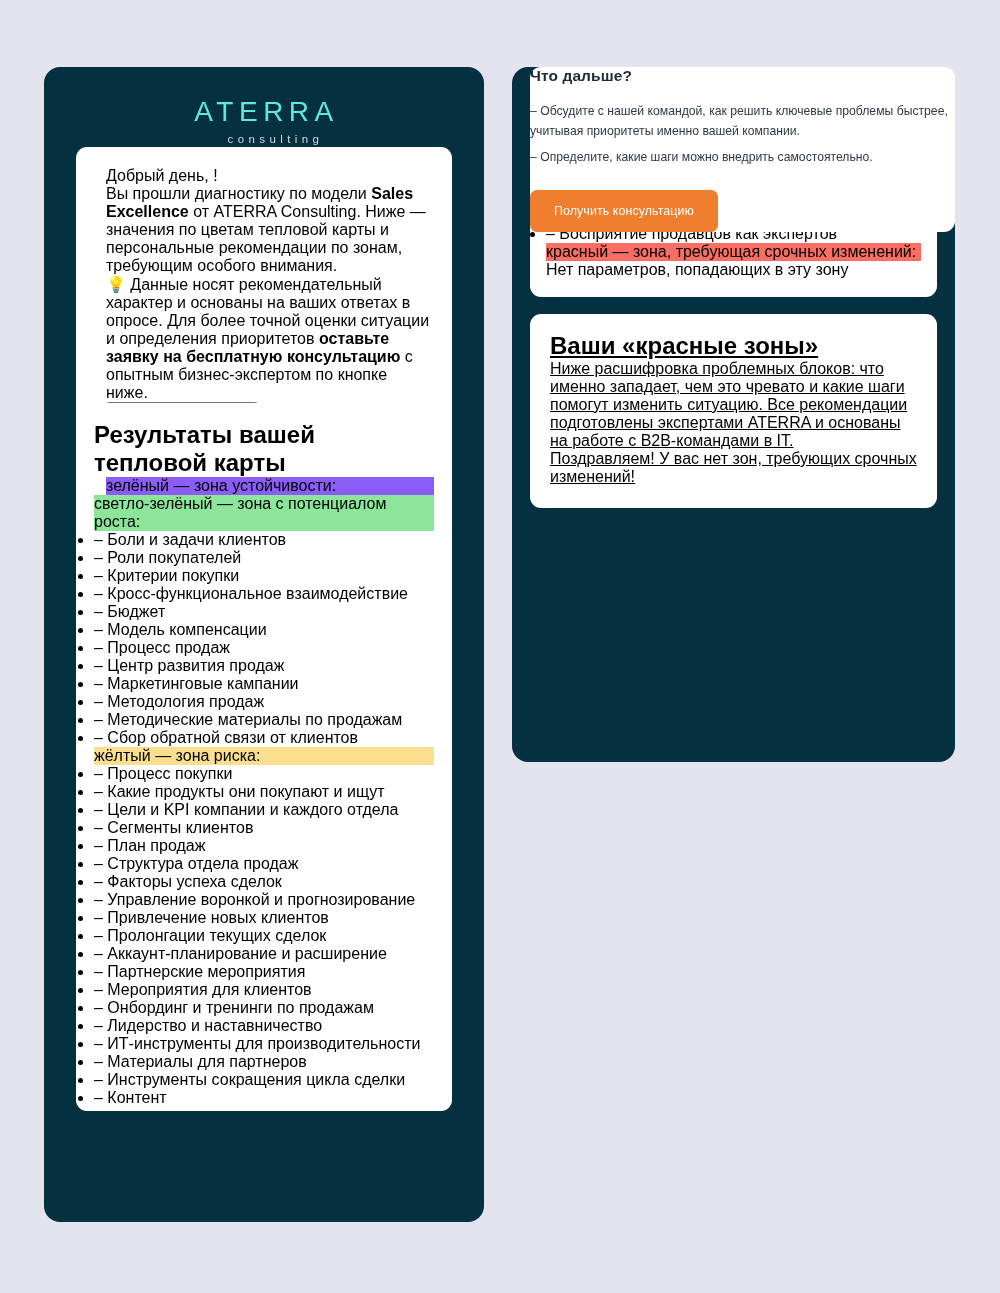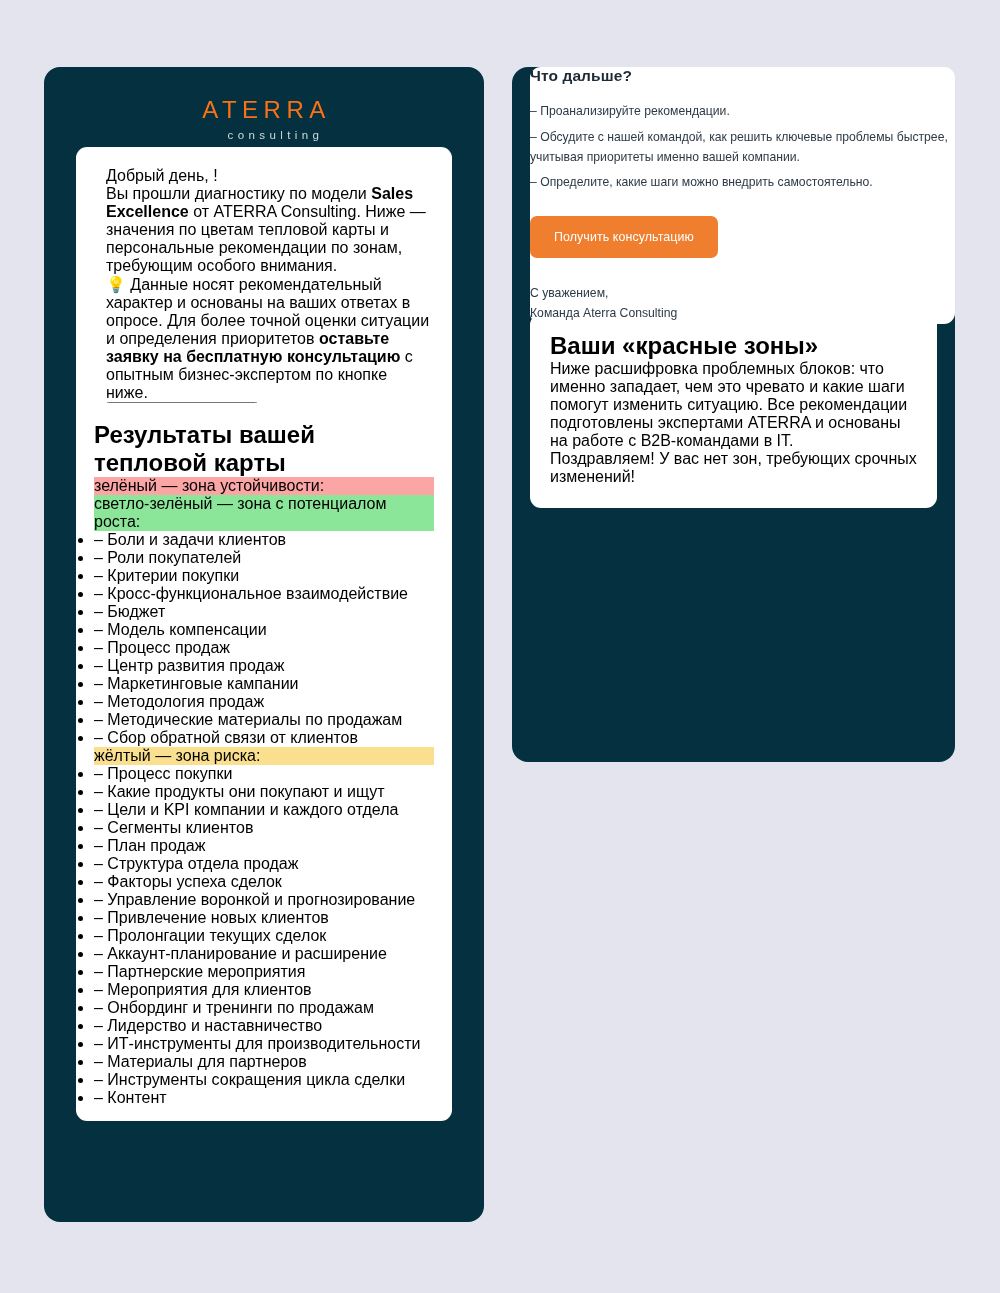--- a/index.html
+++ b/index.html
@@ -31,23 +31,23 @@
 
   
   .logo-wrap {
     position: absolute;
     left: 0; top: 31px;
     width: 100%;
     text-align: center;
   }
   .logo-mark {
     font-family: "Liberation Sans", sans-serif;
-    font-size: 24px;
+    font-size: 28px;
     letter-spacing: 5.5px;
-    color: #f97316;
+    color: #5eead4;
     font-weight: 300;
     line-height: 1;
     padding-left: 5px;
   }
   .logo-sub {
     margin-top: 7px;
     font-size: 11.5px;
     letter-spacing: 4.4px;
     color: #cfd9dd;
     font-weight: 400;
@@ -61,23 +61,23 @@
   }
 
   
   .card {
     position: absolute;
     background: #ffffff;
     border-radius: 11px;
   }
 
   .c-intro    { left: 32px;  top: 80px;   width: 376px;  padding: 20px 22px 22px 30px; }
-  .c-results  { left: 32px;  top: 336px;  width: 376px;  padding: 18px 18px 14px 18px; }
+  .c-results  { left: 32px;  top: 336px;  width: 376px;  padding: 18px 18px 4px 18px; }
   .c-zones    { left: 18px;  top: 16px;   width: 407px;  padding: 16px 16px 18px 16px; }
-  .c-red      { left: 18px;  top: 247px;  width: 407px;  padding: 18px 20px 22px 20px; }
+  .c-red      { left: 18px;  top: 247px;  width: 407px;  padding: 18px 20px 22px 20px; text-decoration: underline; }
   .c-next     { left: 18px;  top": 0;     width: 407px; }
   .c-next     { left: 18px;  top: 427px;  width: 407px;  padding: 18px 20px 20px 20px; }
 
   /* ---------- typography ---------- */
   h2.card-title {
     font-size: 15.5px;
     font-weight: bold;
     color: #1d2b36;
     letter-spacing: 0.1px;
     margin-bottom: 14px;
@@ -211,21 +211,21 @@
 
       <p class="body"><span class="bulb">💡</span><span> Данные носят рекомендательный характер и основаны на ваших ответах в опросе. Для более точной оценки ситуации и определения приоритетов </span><b>оставьте заявку на бесплатную консультацию</b><span> с опытным бизнес-экспертом по кнопке ниже.</span></p>
 
       <button class="cta cta-intro">Получить консультацию</button>
     </div>
 
     <div class="card c-results">
       <h2 class="card-title">Результаты вашей тепловой карты</h2>
       <div id="left-zones">
           <div class="zone-block">
-            <div class="zone-bar" style="background: #fca5a5;">зелёный — зона устойчивости:</div>
+            <div class="zone-bar" style="background: #8b5cf6; margin-left: 12px;">зелёный — зона устойчивости:</div>
           </div>
           <div class="zone-block">
             <div class="zone-bar" style="background: rgb(140, 230, 154);">светло-зелёный — зона с потенциалом роста:</div>
             <ul class="zone-list">
               <li>– Боли и задачи клиентов</li>
               <li>– Роли покупателей</li>
               <li>– Критерии покупки</li>
               <li>– Кросс-функциональное взаимодействие</li>
               <li>– Бюджет</li>
               <li>– Модель компенсации</li>
@@ -293,25 +293,20 @@
         <span class="dot-red"></span>
         <h2>Ваши «красные зоны»</h2>
       </div>
       <p class="body">Ниже расшифровка проблемных блоков: что именно западает, чем это чревато и какие шаги помогут изменить ситуацию. Все рекомендации подготовлены экспертами ATERRA и основаны на работе с B2B-командами в IT.</p>
       <div class="congrats">Поздравляем! У вас нет зон, требующих срочных изменений!</div>
     </div>
 
     <div class="card c-next">
       <h2 class="card-title">Что дальше?</h2>
       <ul class="next-list" id="next-list">
-          <li>– Проанализируйте рекомендации.</li>
           <li>– Обсудите с нашей командой, как решить ключевые проблемы быстрее, учитывая приоритеты именно вашей компании.</li>
           <li>– Определите, какие шаги можно внедрить самостоятельно.</li>
         </ul>
       <button class="cta cta-next">Получить консультацию</button>
-      <div class="signoff">
-        <div>С уважением,</div>
-        <div>Команда Aterra Consulting</div>
-      </div>
     </div>
 
   </div>
 </div>
 
 </body></html>

